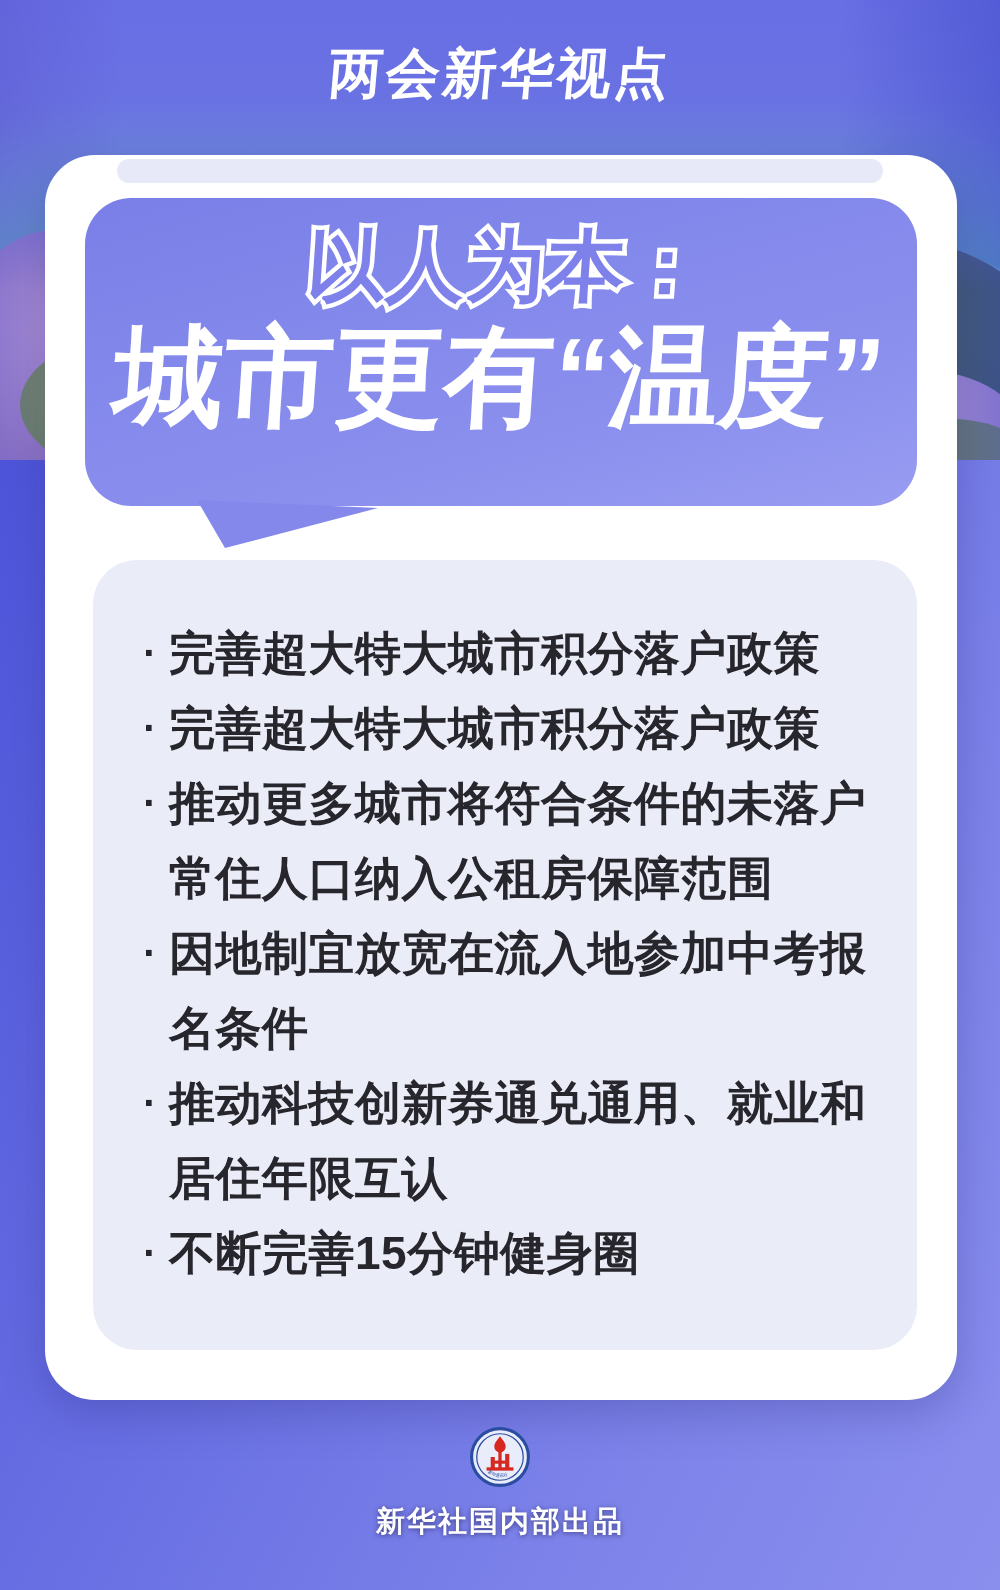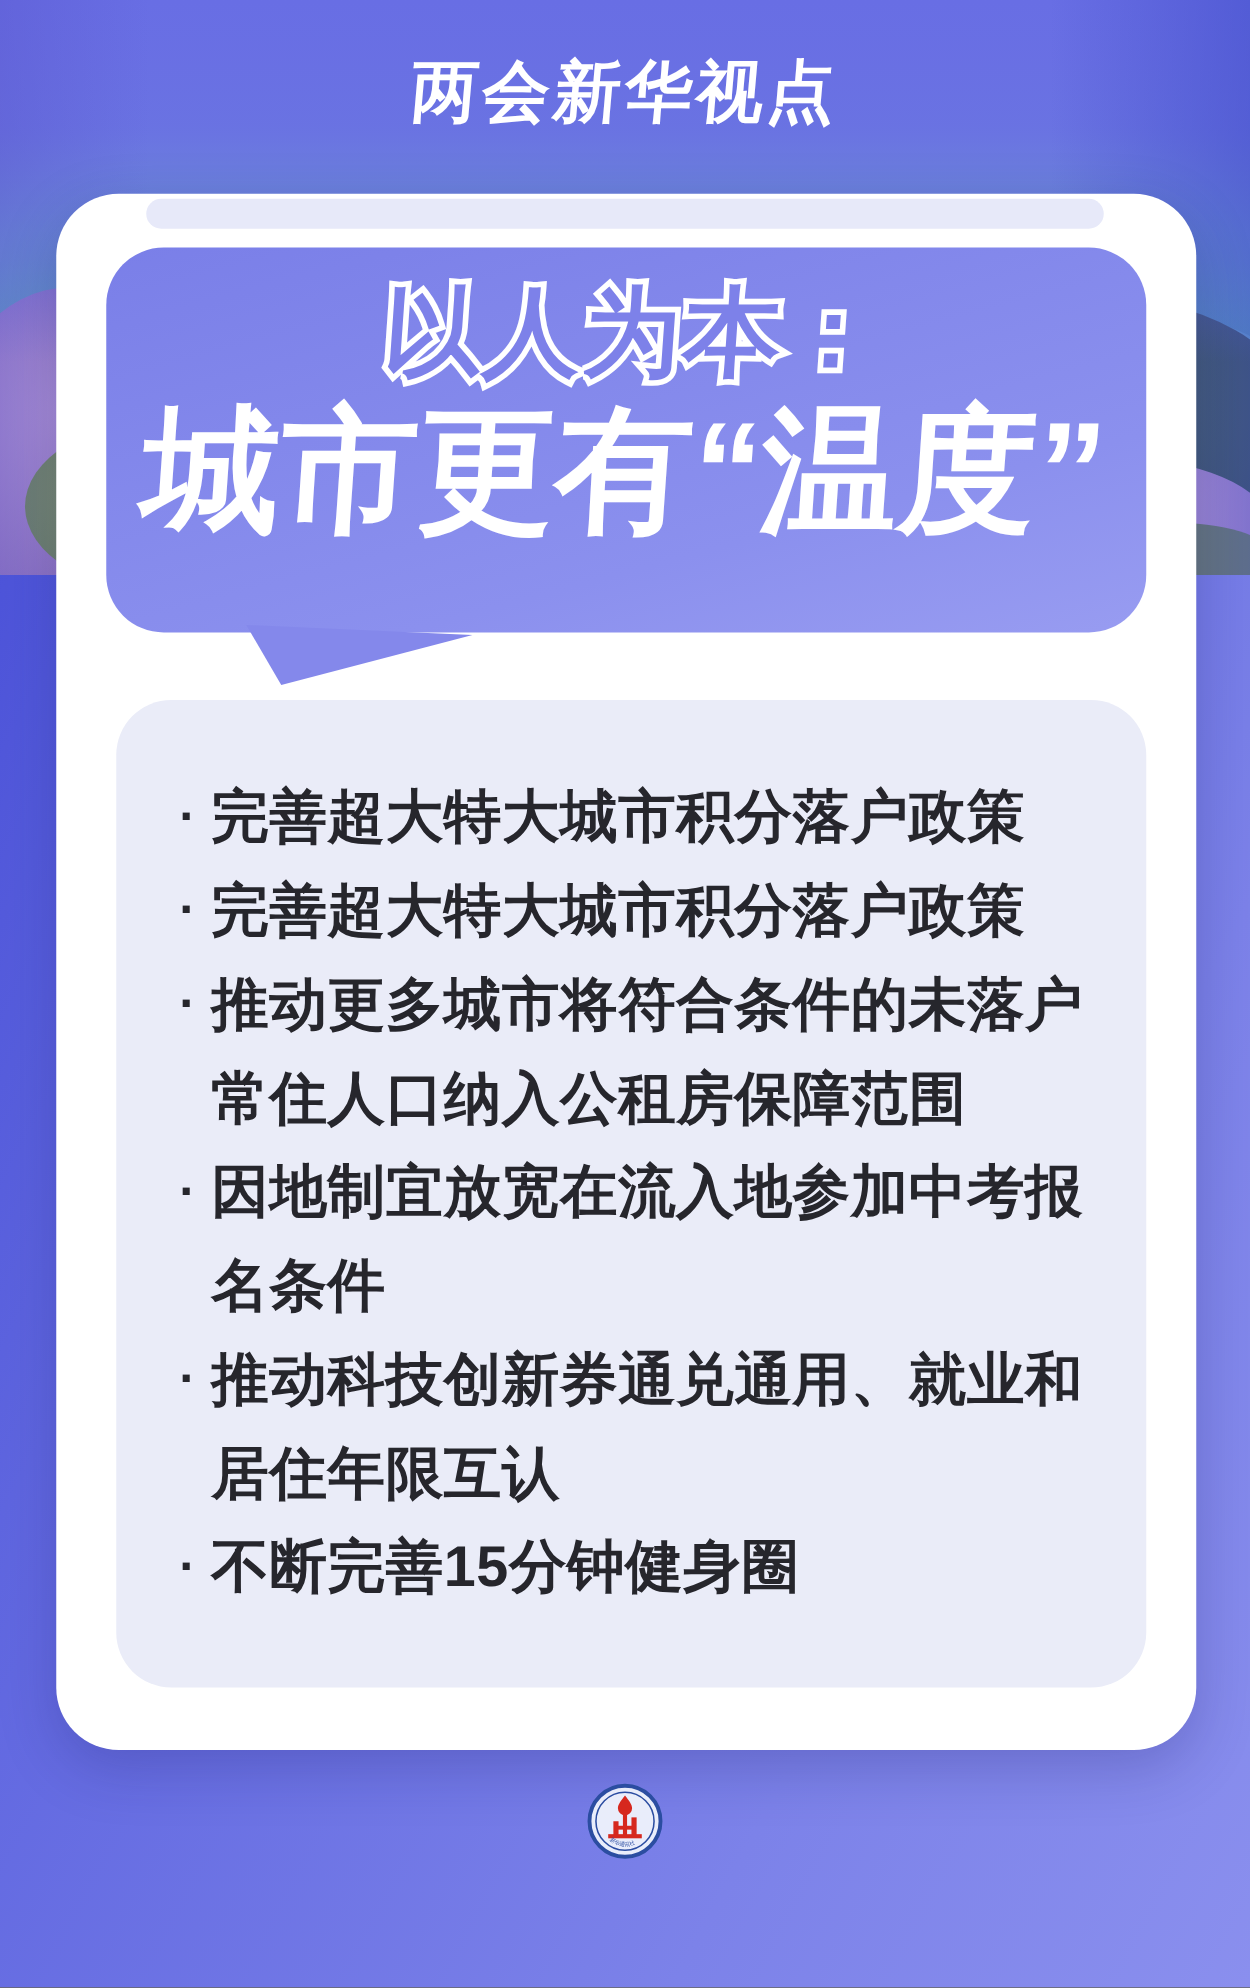--- a/index.html
+++ b/index.html
@@ -156,14 +156,15 @@
       <rect x="21" y="30" width="4" height="12"></rect>
       <rect x="35" y="27" width="4" height="15"></rect>
       <rect x="17" y="40" width="26" height="3.2"></rect>
       <rect x="24.5" y="33.5" width="11" height="3"></rect>
     </g>
     <path id="logo-arc" d="M13 36 A17.5 17.5 0 0 0 47 36" fill="none"></path>
     <text font-size="4.2" fill="#2b4da1">
       <textPath href="#logo-arc" startOffset="22%">新华通讯社</textPath>
     </text>
   </svg>
+  <div class="caption">新华社国内部出品</div>
 
 </div>
 
 </body></html>

